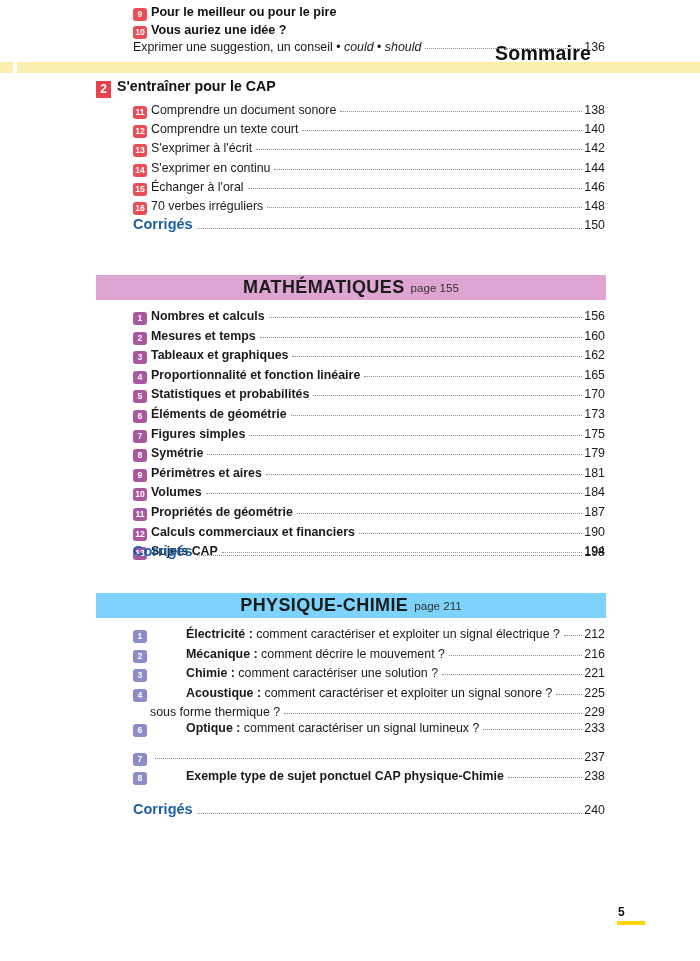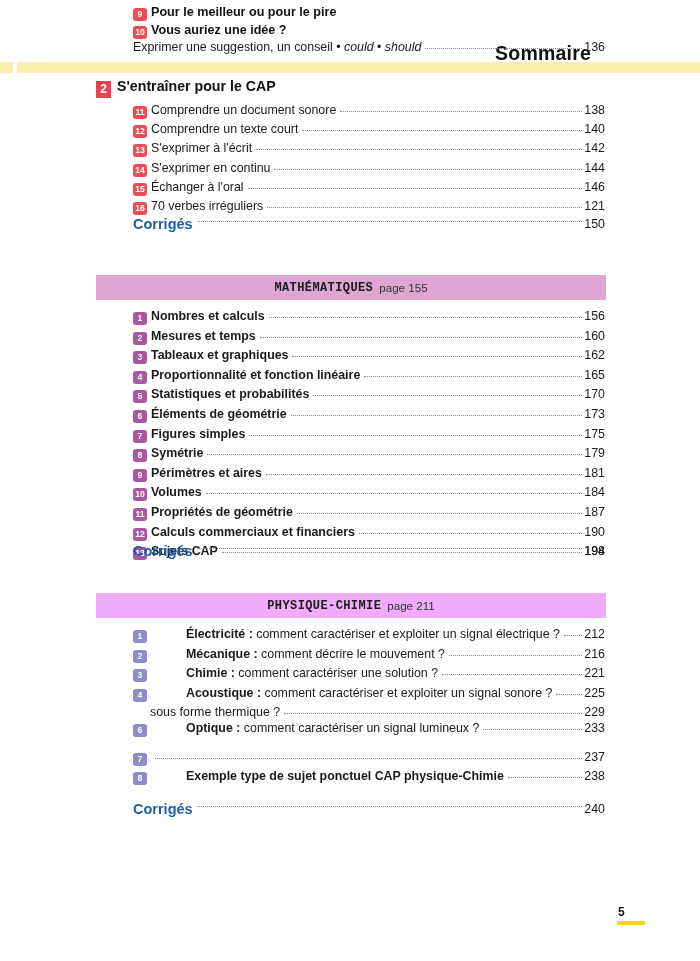--- a/index.html
+++ b/index.html
@@ -151,21 +151,21 @@
   .block-english-list {
     position: absolute;
     left: 133px;
     top: 104px;
     width: 472px;
   }
   .block-english-list .toc-row { margin-bottom: 5.2px; }
 
   .corriges-row {
     display: flex;
-    align-items: center;
+    align-items: flex-end;
     font-size: 14.5px;
     font-weight: bold;
     color: #1b5fa8;
   }
   .corriges-row .leader { top: -3px; }
   .corriges-row .page-num {
     font-size: 12.4px;
     font-weight: normal;
     color: #1a1a1a;
   }
@@ -181,27 +181,26 @@
   .subject-band {
     position: absolute;
     left: 96px;
     width: 510px;
     height: 25px;
     display: flex;
     align-items: center;
     justify-content: center;
   }
   .subject-band.math   { background: #dfa5d2; top: 275px; }
-  .subject-band.phys   { background: #f0abfc; top: 593px; }
+  .subject-band.phys   { background: #7dd3fc; top: 593px; }
   .subject-name {
-    font-size: 12px;
+    font-size: 18px;
     font-weight: bold;
     color: #1b1b1b;
     letter-spacing: 0.4px;
-    font-family: Liberation Mono, monospace;
   }
   .subject-page {
     font-size: 11.6px;
     font-weight: normal;
     color: #333333;
     margin-left: 6px;
   }
 
   
   .block-math {
@@ -340,21 +339,21 @@
   <div class="toc-row">
     <span class="badge red">15</span>
     <span class="toc-label">Échanger à l'oral</span>
     <span class="leader"></span>
     <span class="page-num">146</span>
   </div>
   <div class="toc-row">
     <span class="badge red">16</span>
     <span class="toc-label">70 verbes irréguliers</span>
     <span class="leader"></span>
-    <span class="page-num">121</span>
+    <span class="page-num">148</span>
   </div>
 </div>
 
 <div class="corriges-eng">
   <div class="corriges-row">
     <span class="toc-label">Corrigés</span>
     <span class="leader"></span>
     <span class="page-num">150</span>
   </div>
 </div>

